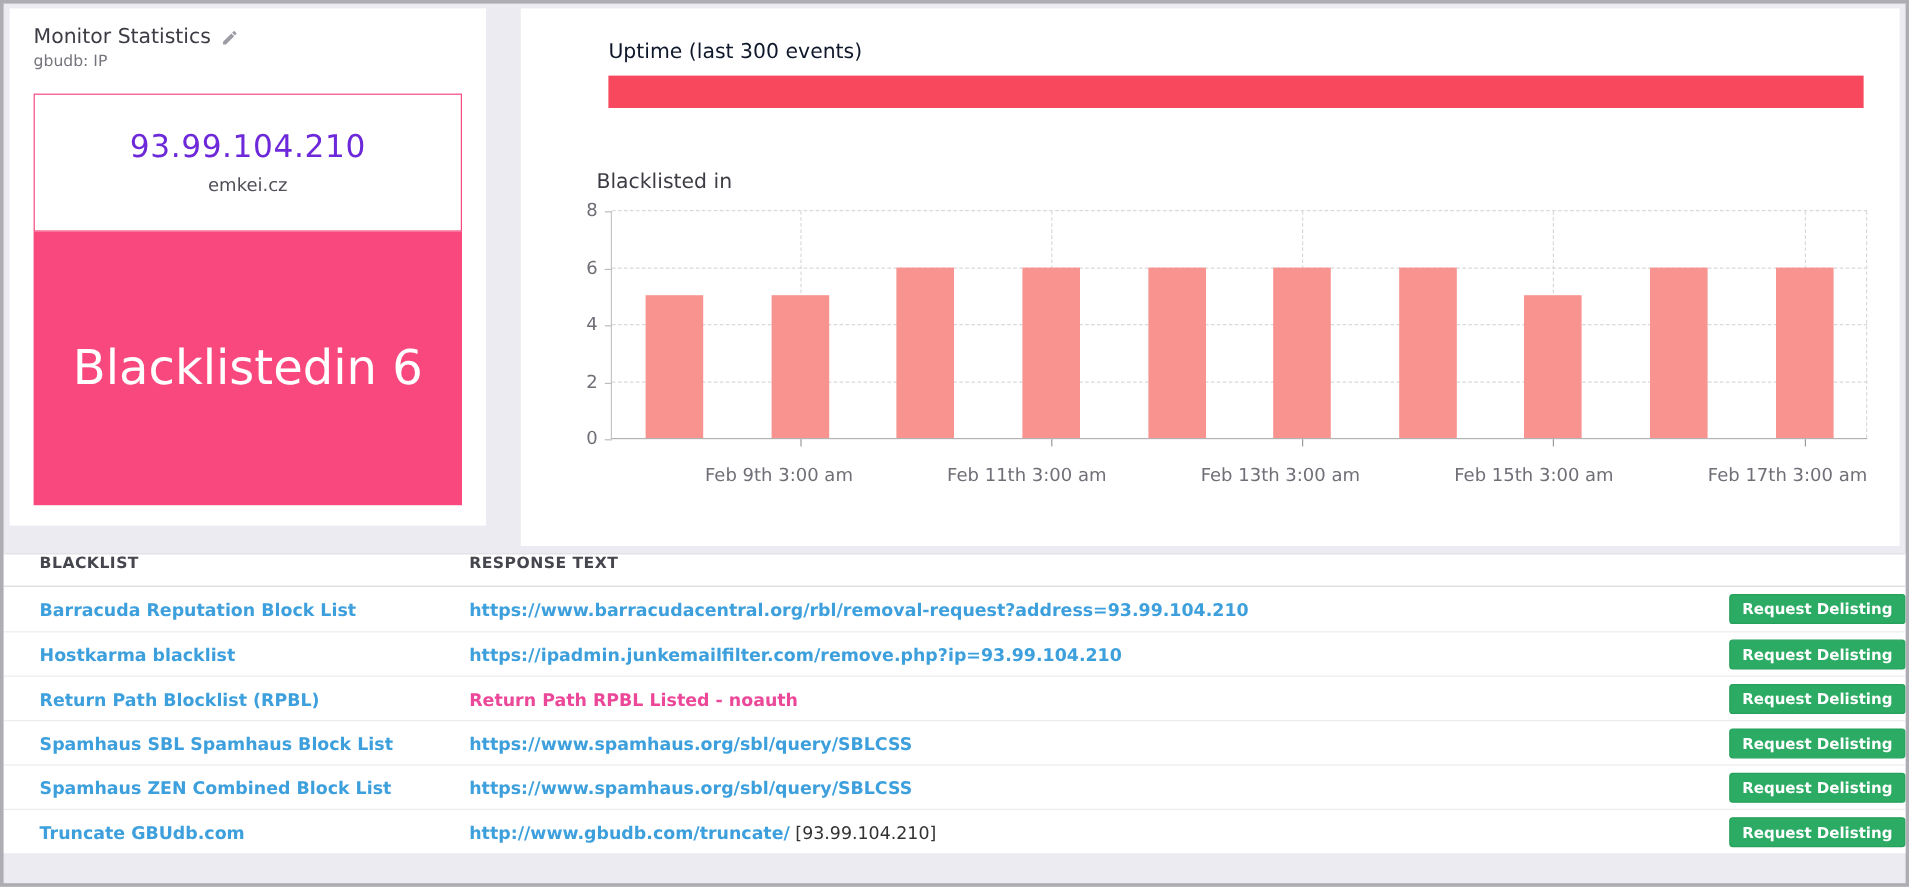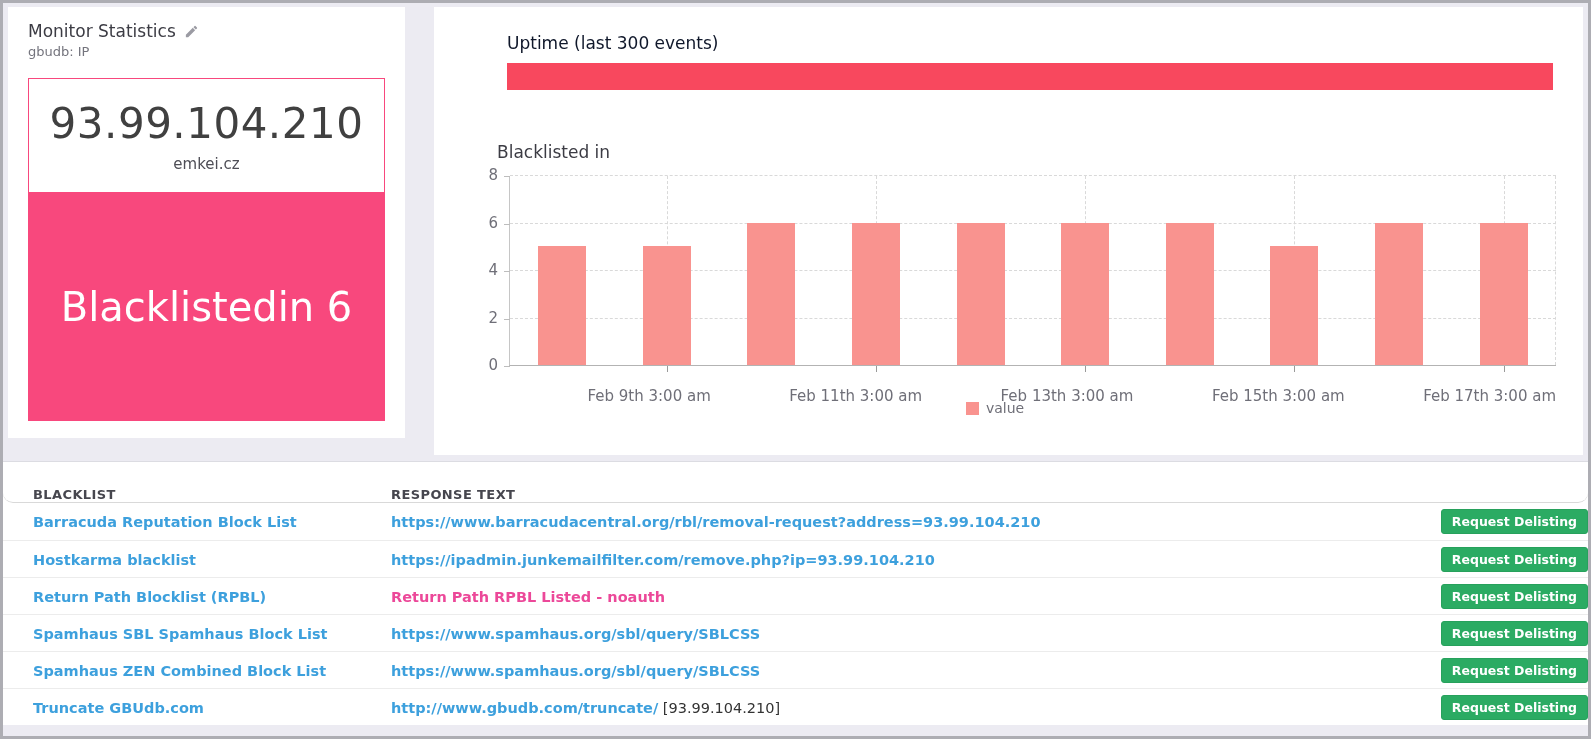--- a/index.html
+++ b/index.html
@@ -16,21 +16,21 @@
   
   .left-panel { width: 397px; height: 431px; background: #fff; padding: 14px 20px 0 20px; flex: 0 0 auto; }
   .panel-title-row { display: flex; align-items: center; gap: 8px; }
   .panel-title { font-size: 17px; font-weight: 400; color: #3c3c44; }
   .edit-icon { width: 15px; height: 15px; fill: #9b9ba3; cursor: pointer; }
   .panel-subtitle { font-size: 13px; color: #74747d; margin-top: 3px; }
   .ip-card {
     margin-top: 19px; height: 115px; border: 1px solid #f8487d; background: #fff;
     display: flex; flex-direction: column; align-items: center; justify-content: center;
   }
-  .ip-value { font-size: 42px; color: #404040; letter-spacing: 0.5px; }
+  .ip-value { font-size: 26px; color: #6d28d9; letter-spacing: 0.5px; }
   .ip-host  { font-size: 15px; color: #4e4e56; margin-top: 7px; }
   .status-box {
     height: 228px; background: #f8487d; color: #fff;
     display: flex; flex-direction: row; align-items: center; justify-content: center;
     font-size: 40px; line-height: 64px; text-align: center;
   }
 
   
   .right-panel { flex: 1 1 auto; height: 448px; background: #fff; padding-top: 26px; position: relative; }
   .uptime-title { font-size: 17px; color: #0f172a; margin-left: 73px; }
@@ -53,21 +53,21 @@
   .ylab { position: absolute; right: 0; width: 64px; text-align: right; font-size: 15px; color: #6f6f78; }
   .xrow { position: absolute; left: 75px; right: 0; top: 198px; display: flex; margin-top: 13px; }
   .xslot { flex: 1 1 0; display: flex; justify-content: center; }
   .xlab { white-space: nowrap; font-size: 15px; color: #6f6f78; }
   .legend { position: absolute; left: 0; right: 0; top: 224px; display: flex; justify-content: center; align-items: center; gap: 7px; }
   .legend-swatch { width: 13px; height: 13px; display: inline-block; }
   .legend-label { font-size: 14px; color: #6f6f78; }
 
   
   .table-section { margin-top: 6px; background: #fff; border-top: 1px solid #dcdce2; }
-  .thead { display: flex; align-items: flex-end; height: 41px; border-bottom: 1px solid #d9d9d9; border-radius: 10px; }
+  .thead { display: flex; align-items: flex-start; height: 27px; border-bottom: 1px solid #d9d9d9; }
   .th { font-size: 13px; font-weight: 700; color: #46464e; letter-spacing: 0.4px; }
   .col-name { flex: 0 0 388px; padding-left: 30px; }
   .col-resp { flex: 1 1 auto; min-width: 0; }
   .col-action { flex: 0 0 auto; margin-left: auto; }
   .trow { display: flex; align-items: center; height: 37px; border-top: 1px solid #ececec; }
   .trow:first-child { border-top: none; }
   a.blue-link { color: #3da0dd; text-decoration: none; font-weight: 600; font-size: 14.5px; cursor: pointer; }
   .resp-plain { color: #ec4899; font-size: 14.5px; font-weight: 600; }
   .resp-suffix { color: #333; font-size: 14.5px; font-weight: 400; }
   .btn-delist {
@@ -179,24 +179,20 @@
           </div>
           <div class="xslot"></div>
           <div class="xslot">
             <div class="xlab">Feb 15th 3:00 am</div>
           </div>
           <div class="xslot"></div>
           <div class="xslot">
             <div class="xlab">Feb 17th 3:00 am</div>
           </div>
         </div>
-      <div class="legend">
-        <span class="legend-swatch" style="background: rgb(249, 147, 143);"></span>
-        <span class="legend-label">value</span>
-      </div>
     </div>
   </div>
 
 </div>
 
 <div class="table-section">
   <div class="thead">
     <div class="th col-name">BLACKLIST</div>
     <div class="th col-resp">RESPONSE TEXT</div>
     <div class="col-action"></div>

